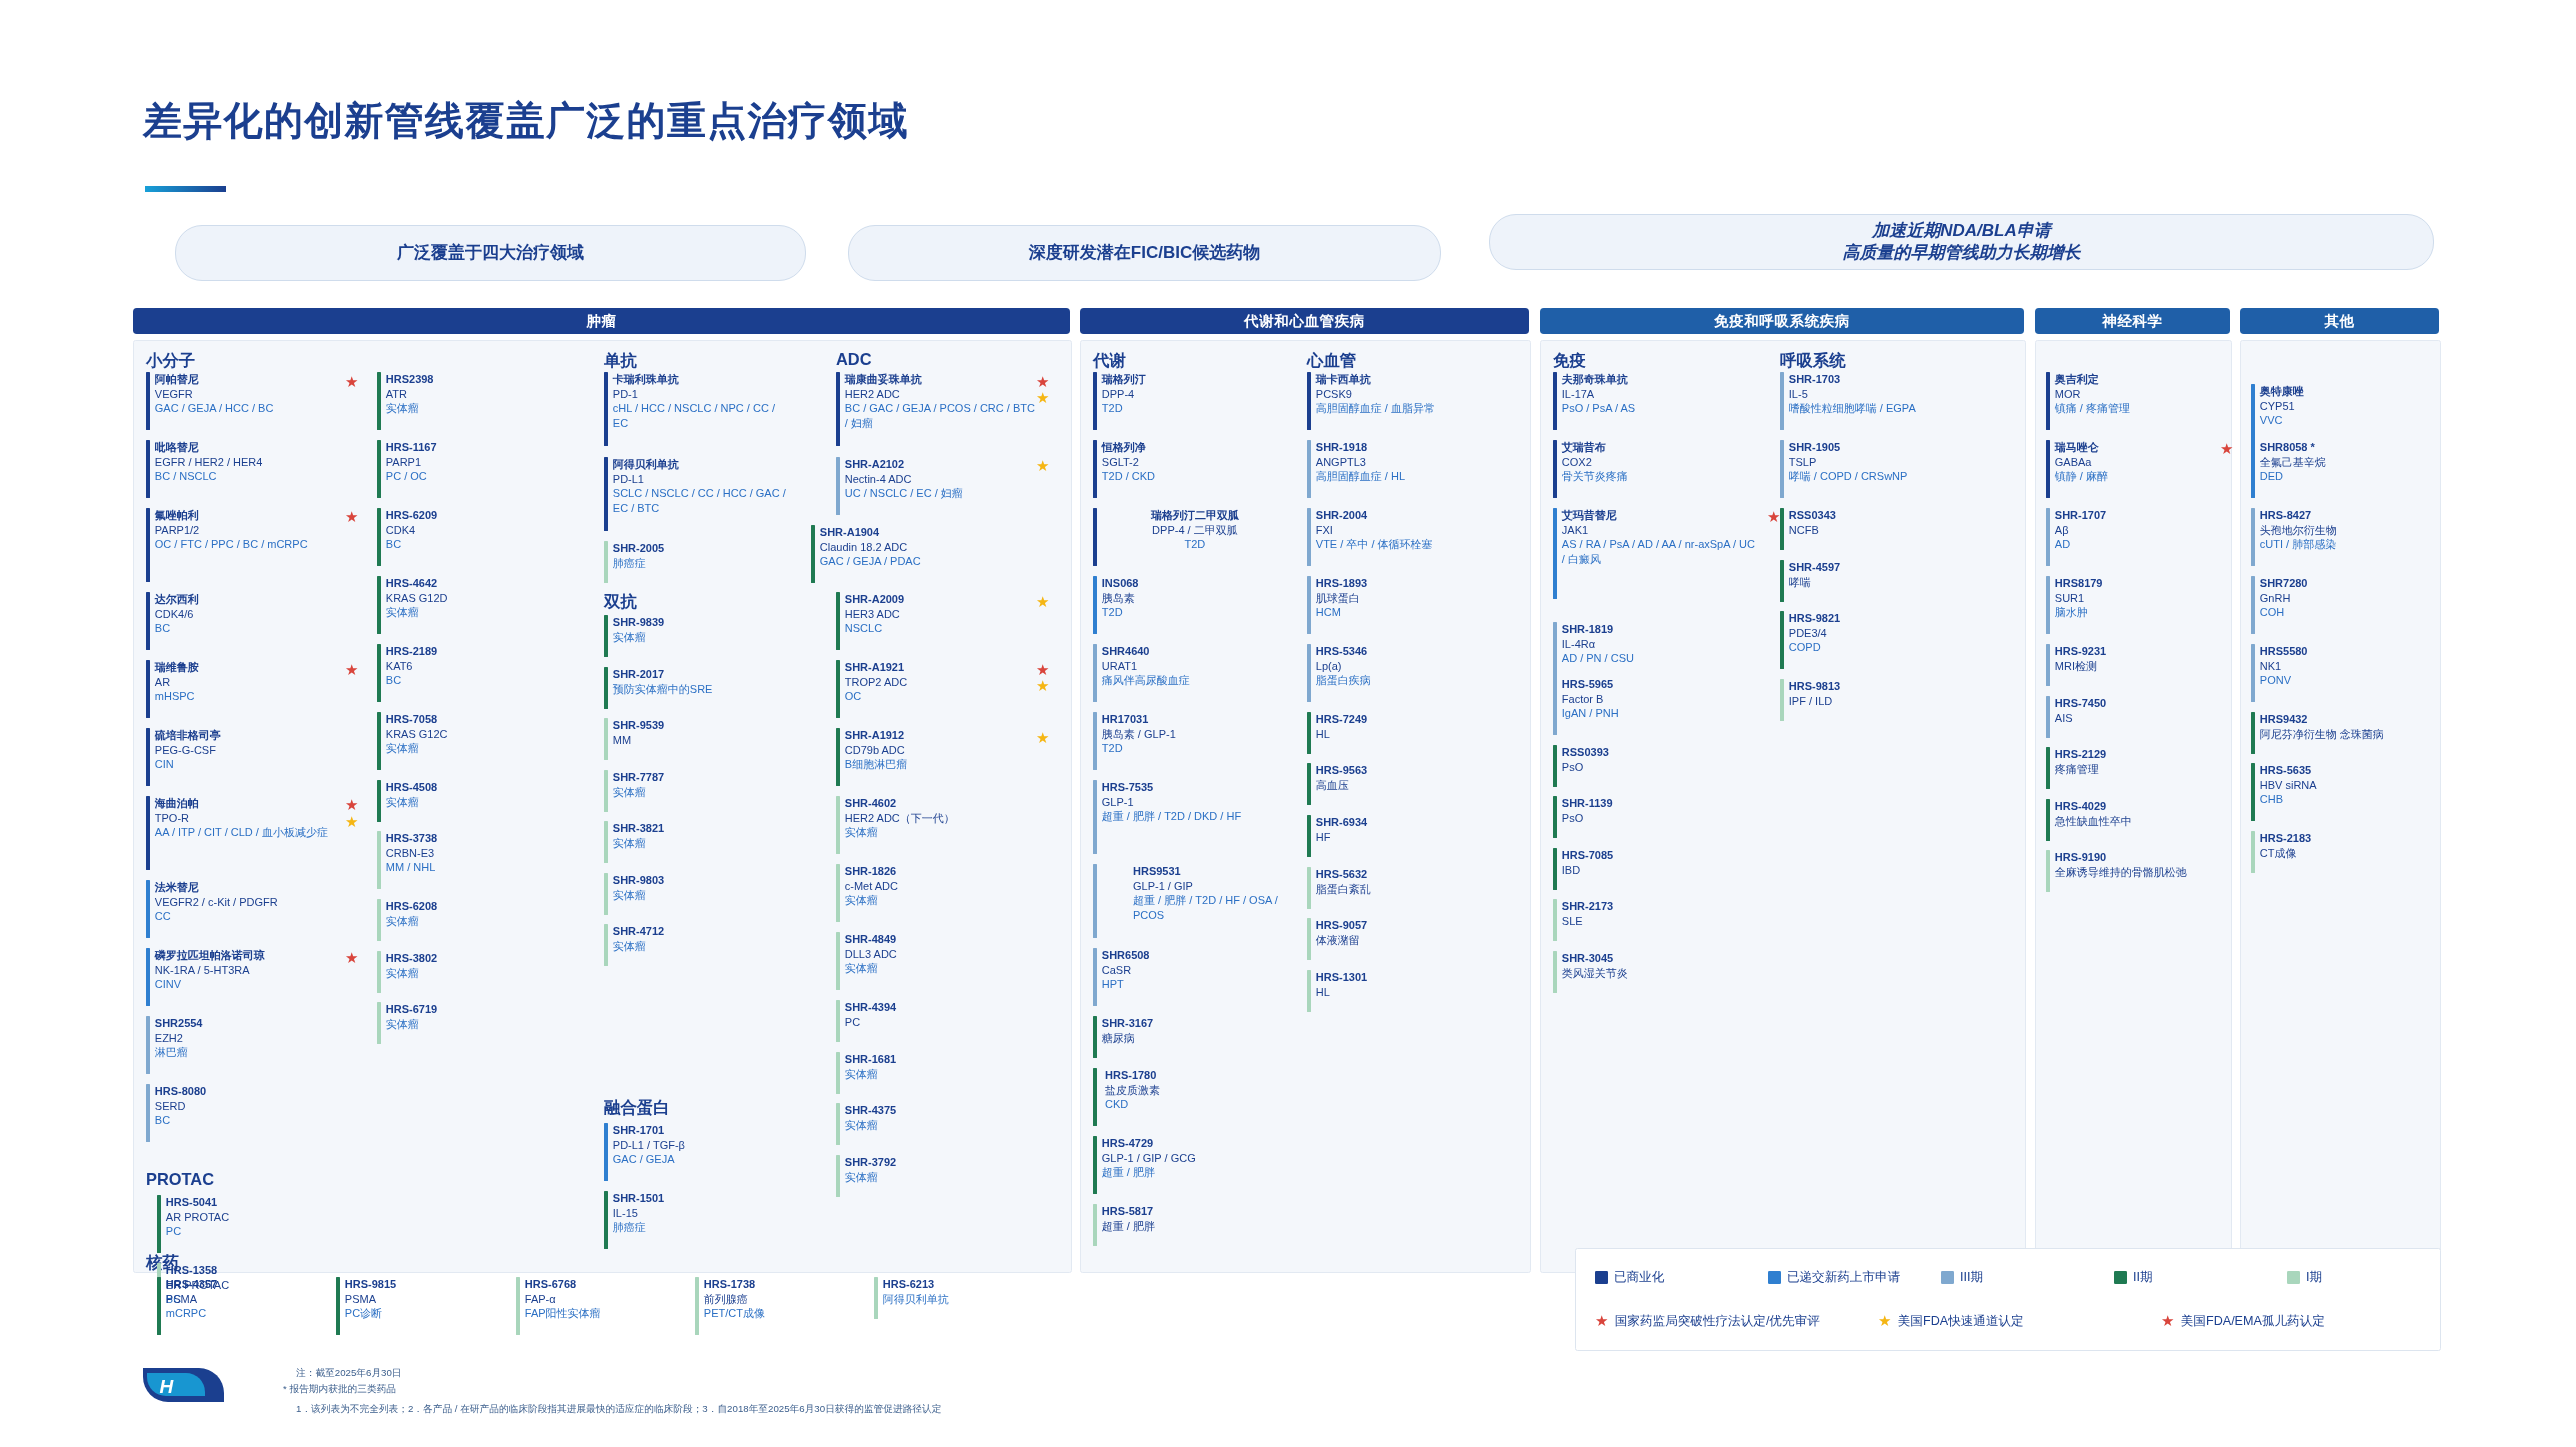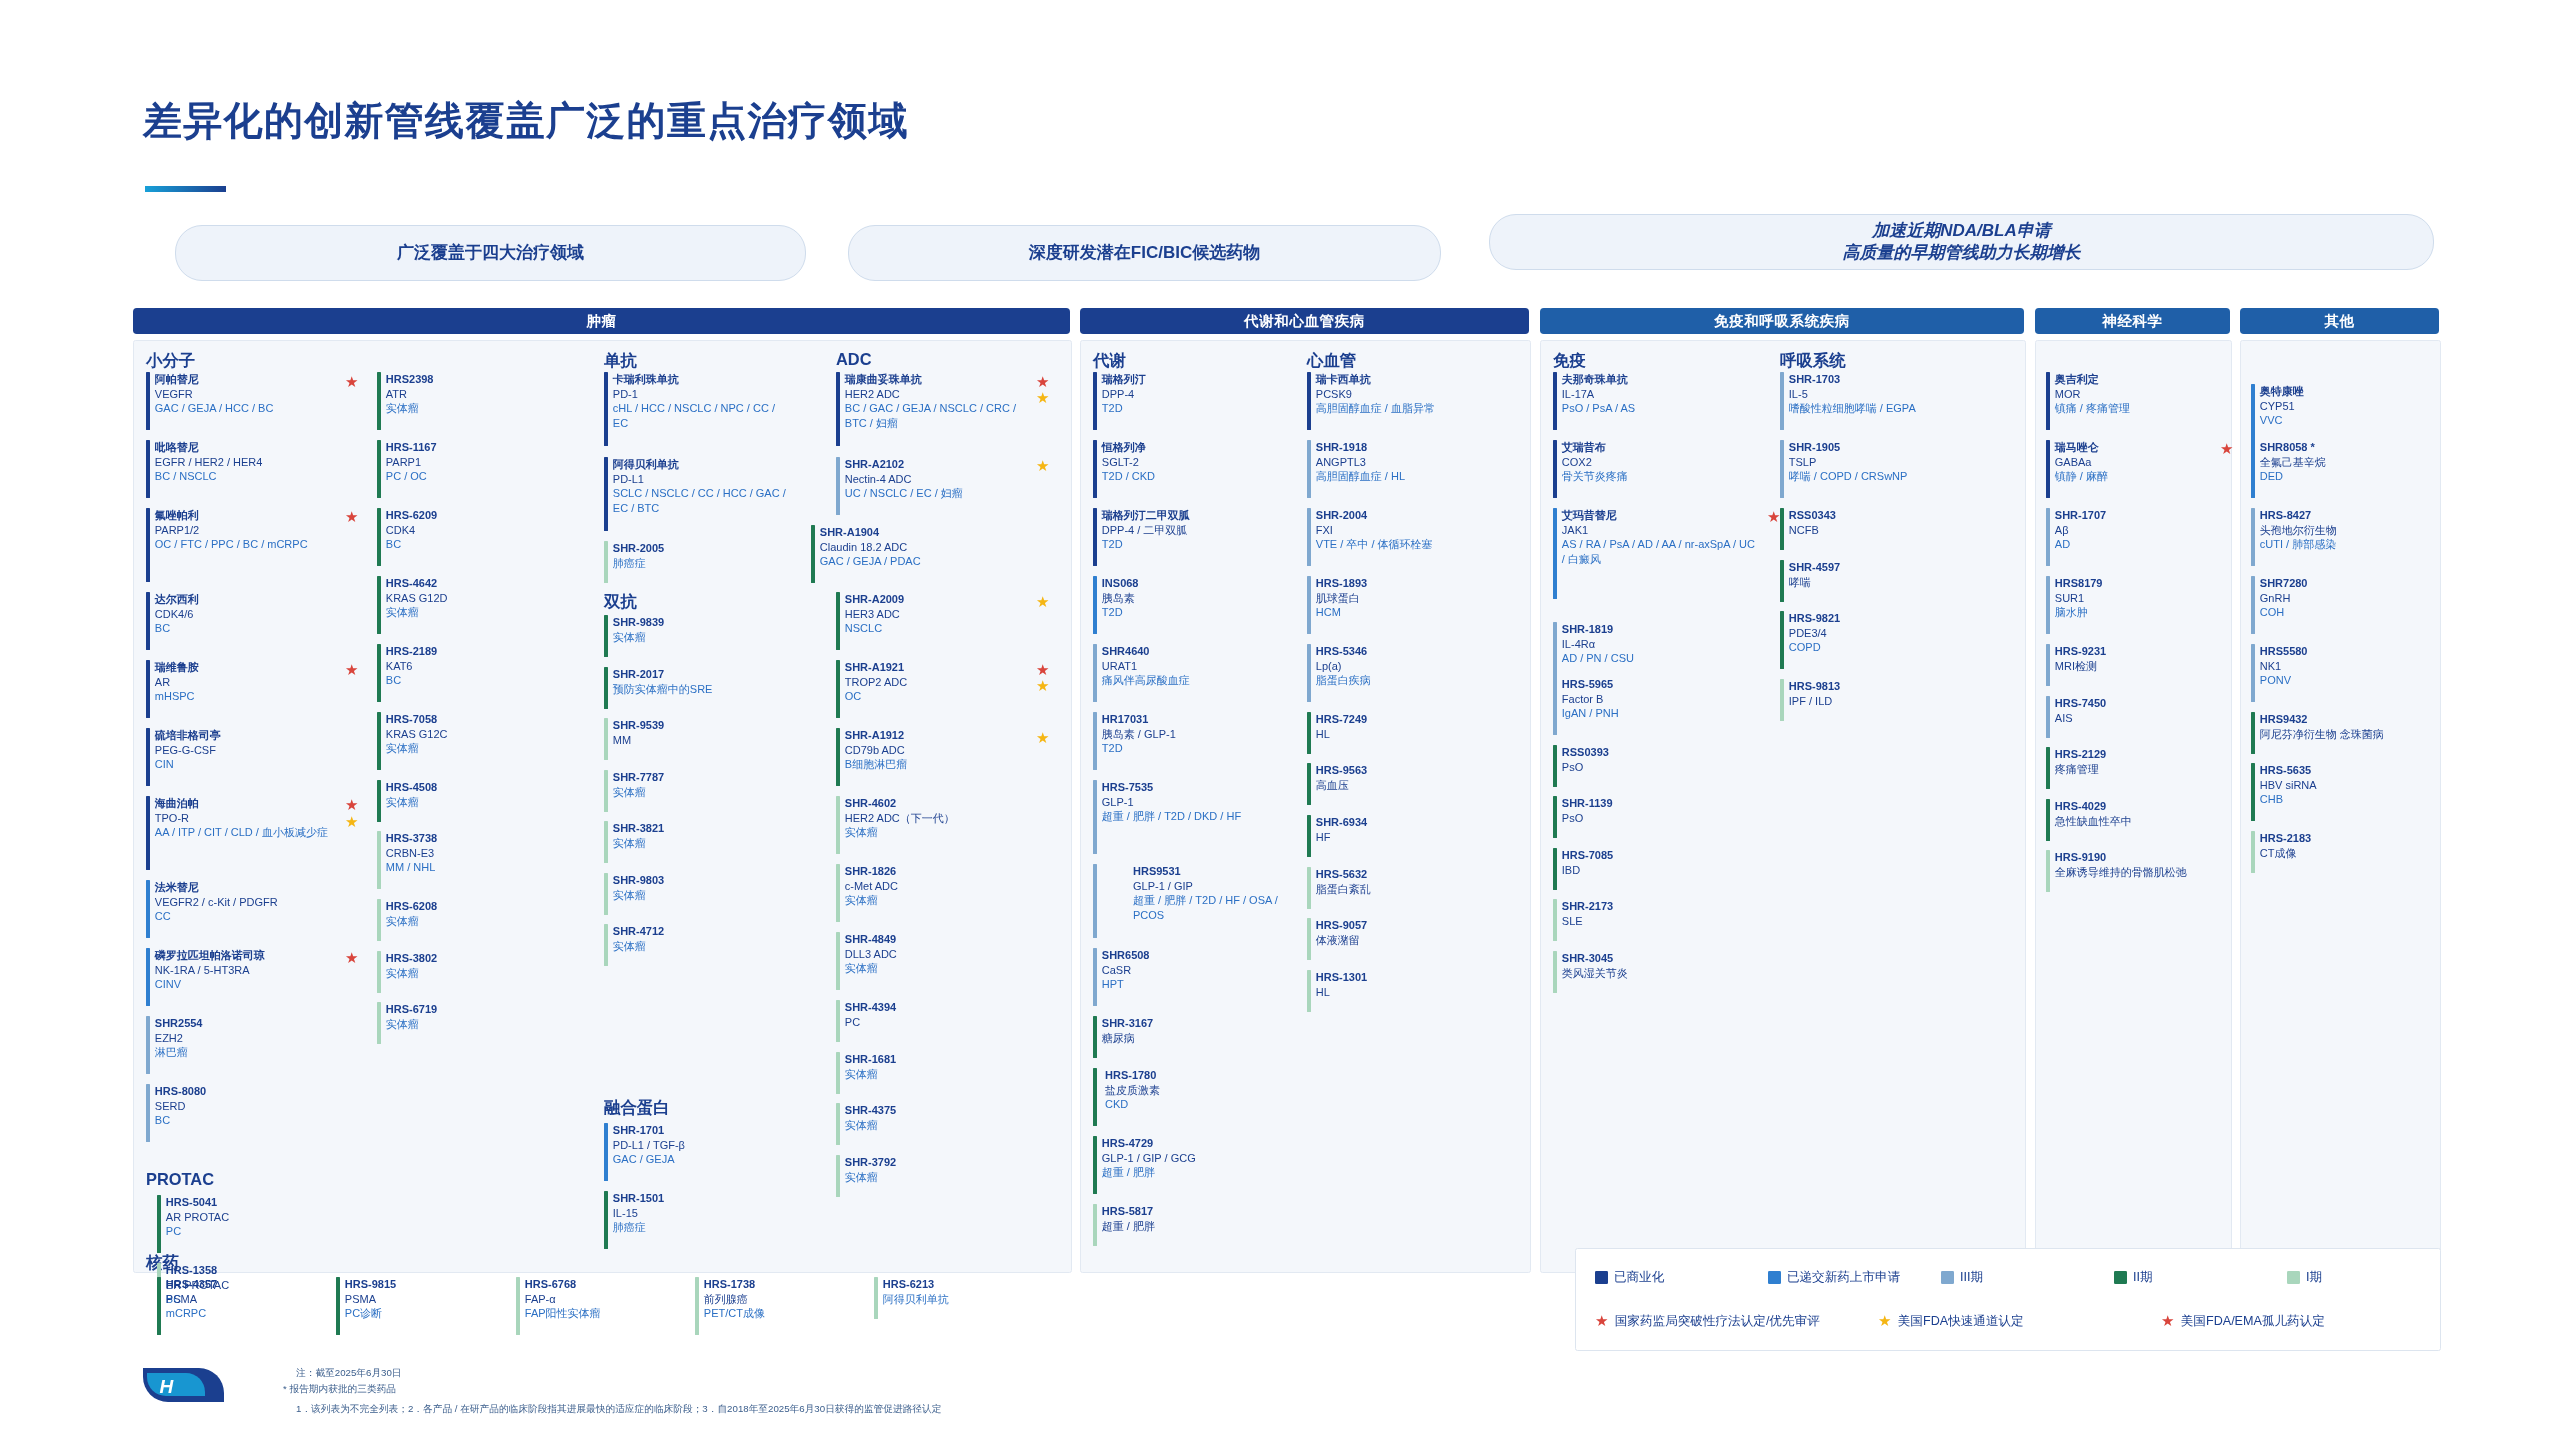--- a/index.html
+++ b/index.html
@@ -365,21 +365,21 @@
       <div class="card" style="left: 604px; top: 1191px; width: 189px; height: 58px;">
         <div class="bar" style="background: rgb(31, 122, 82);"></div>
         <span class="nm">SHR-1501</span>
         <span class="tg">IL-15</span>
         <span class="ind">肺癌症</span>
       </div>
       <div class="card" style="left: 836px; top: 372px; width: 201px; height: 74px;">
         <div class="bar" style="background: rgb(27, 63, 143);"></div>
         <span class="nm">瑞康曲妥珠单抗</span>
         <span class="tg">HER2 ADC</span>
-        <span class="ind">BC / GAC / GEJA / NSCLC / CRC / BTC / 妇瘤</span>
+        <span class="ind">BC / GAC / GEJA / PCOS / CRC / BTC / 妇瘤</span>
       </div>
       <div class="star red" style="left: 1036px; top: 374px;">★</div>
       <div class="star yellow" style="left: 1036px; top: 390px;">★</div>
       <div class="card" style="left: 836px; top: 457px; width: 201px; height: 58px;">
         <div class="bar" style="background: rgb(127, 168, 207);"></div>
         <span class="nm">SHR-A2102</span>
         <span class="tg">Nectin-4 ADC</span>
         <span class="ind">UC / NSCLC / EC / 妇瘤</span>
       </div>
       <div class="star yellow" style="left: 1036px; top: 458px;">★</div>
@@ -454,21 +454,21 @@
         <span class="nm">瑞格列汀</span>
         <span class="tg">DPP-4</span>
         <span class="ind">T2D</span>
       </div>
       <div class="card" style="left: 1093px; top: 440px; width: 195px; height: 58px;">
         <div class="bar" style="background: rgb(27, 63, 143);"></div>
         <span class="nm">恒格列净</span>
         <span class="tg">SGLT-2</span>
         <span class="ind">T2D / CKD</span>
       </div>
-      <div class="card" style="left: 1093px; top: 508px; width: 195px; height: 58px;">
+      <div class="card" style="left: 1093px; top: 508px; width: 195px; height: 58px; text-align: center;">
         <div class="bar" style="background: rgb(27, 63, 143);"></div>
         <span class="nm">瑞格列汀二甲双胍</span>
         <span class="tg">DPP-4 / 二甲双胍</span>
         <span class="ind">T2D</span>
       </div>
       <div class="card" style="left: 1093px; top: 576px; width: 195px; height: 58px;">
         <div class="bar" style="background: rgb(47, 127, 208);"></div>
         <span class="nm">INS068</span>
         <span class="tg">胰岛素</span>
         <span class="ind">T2D</span>

